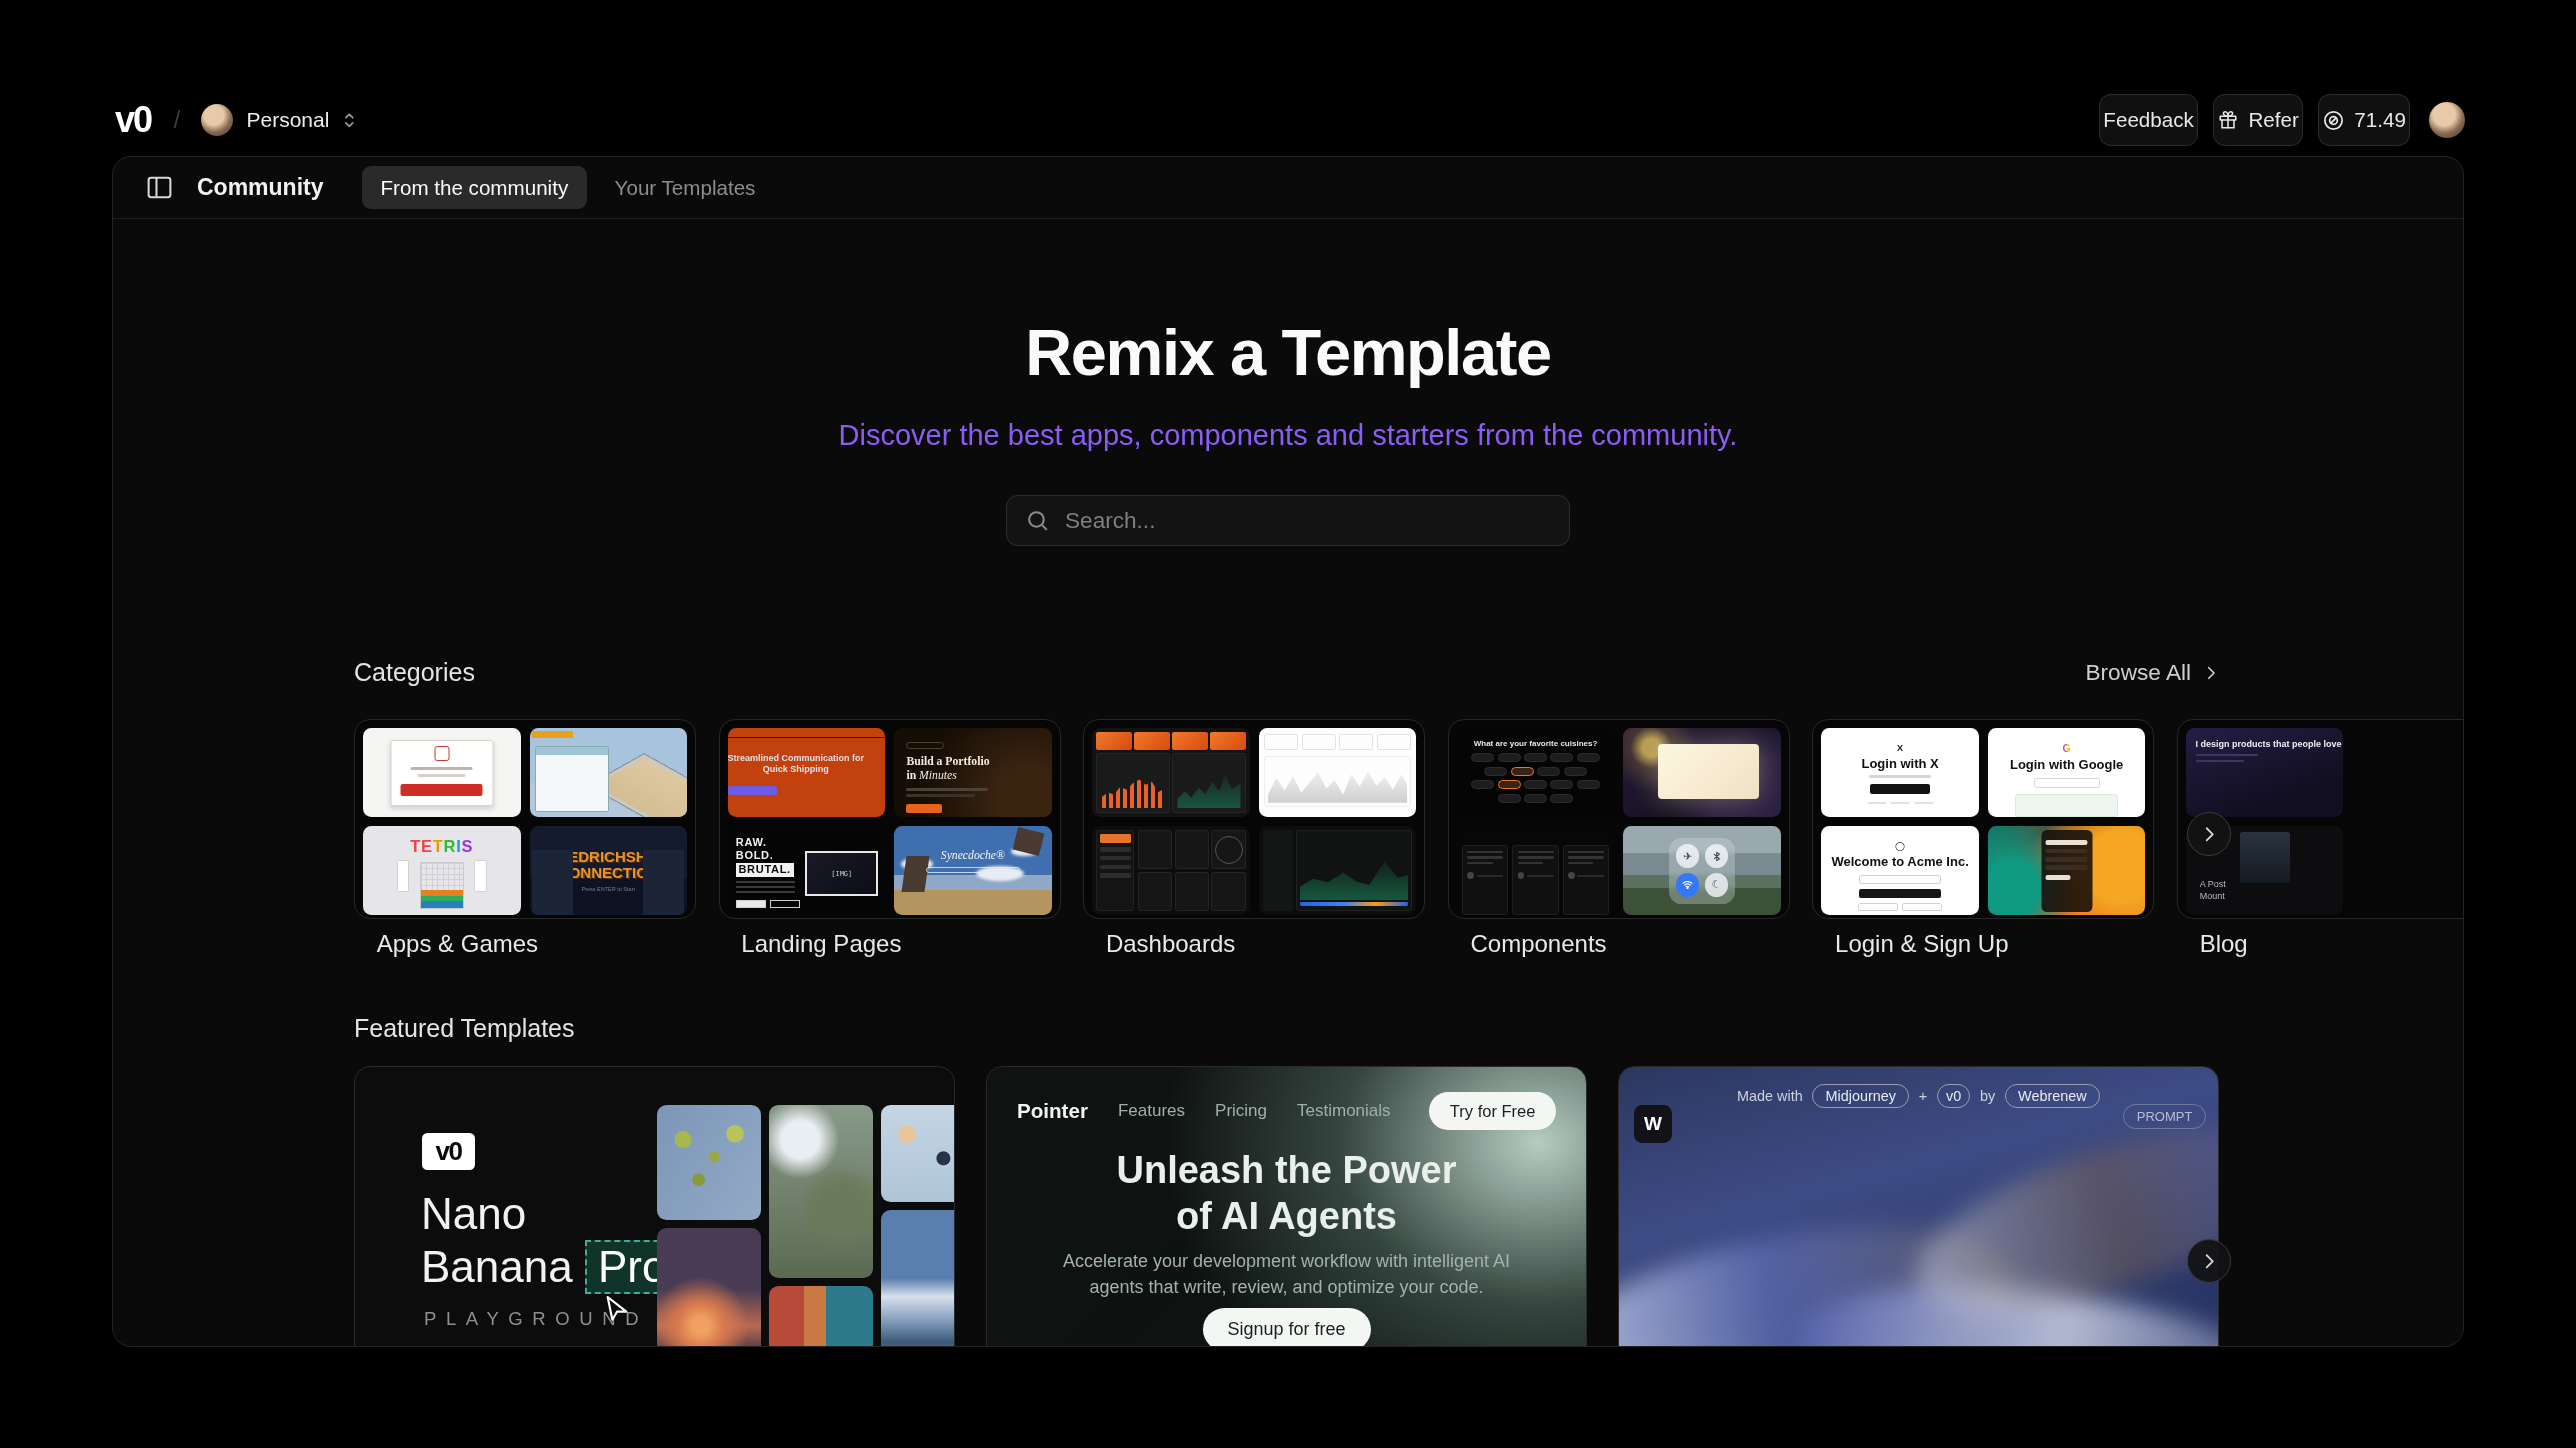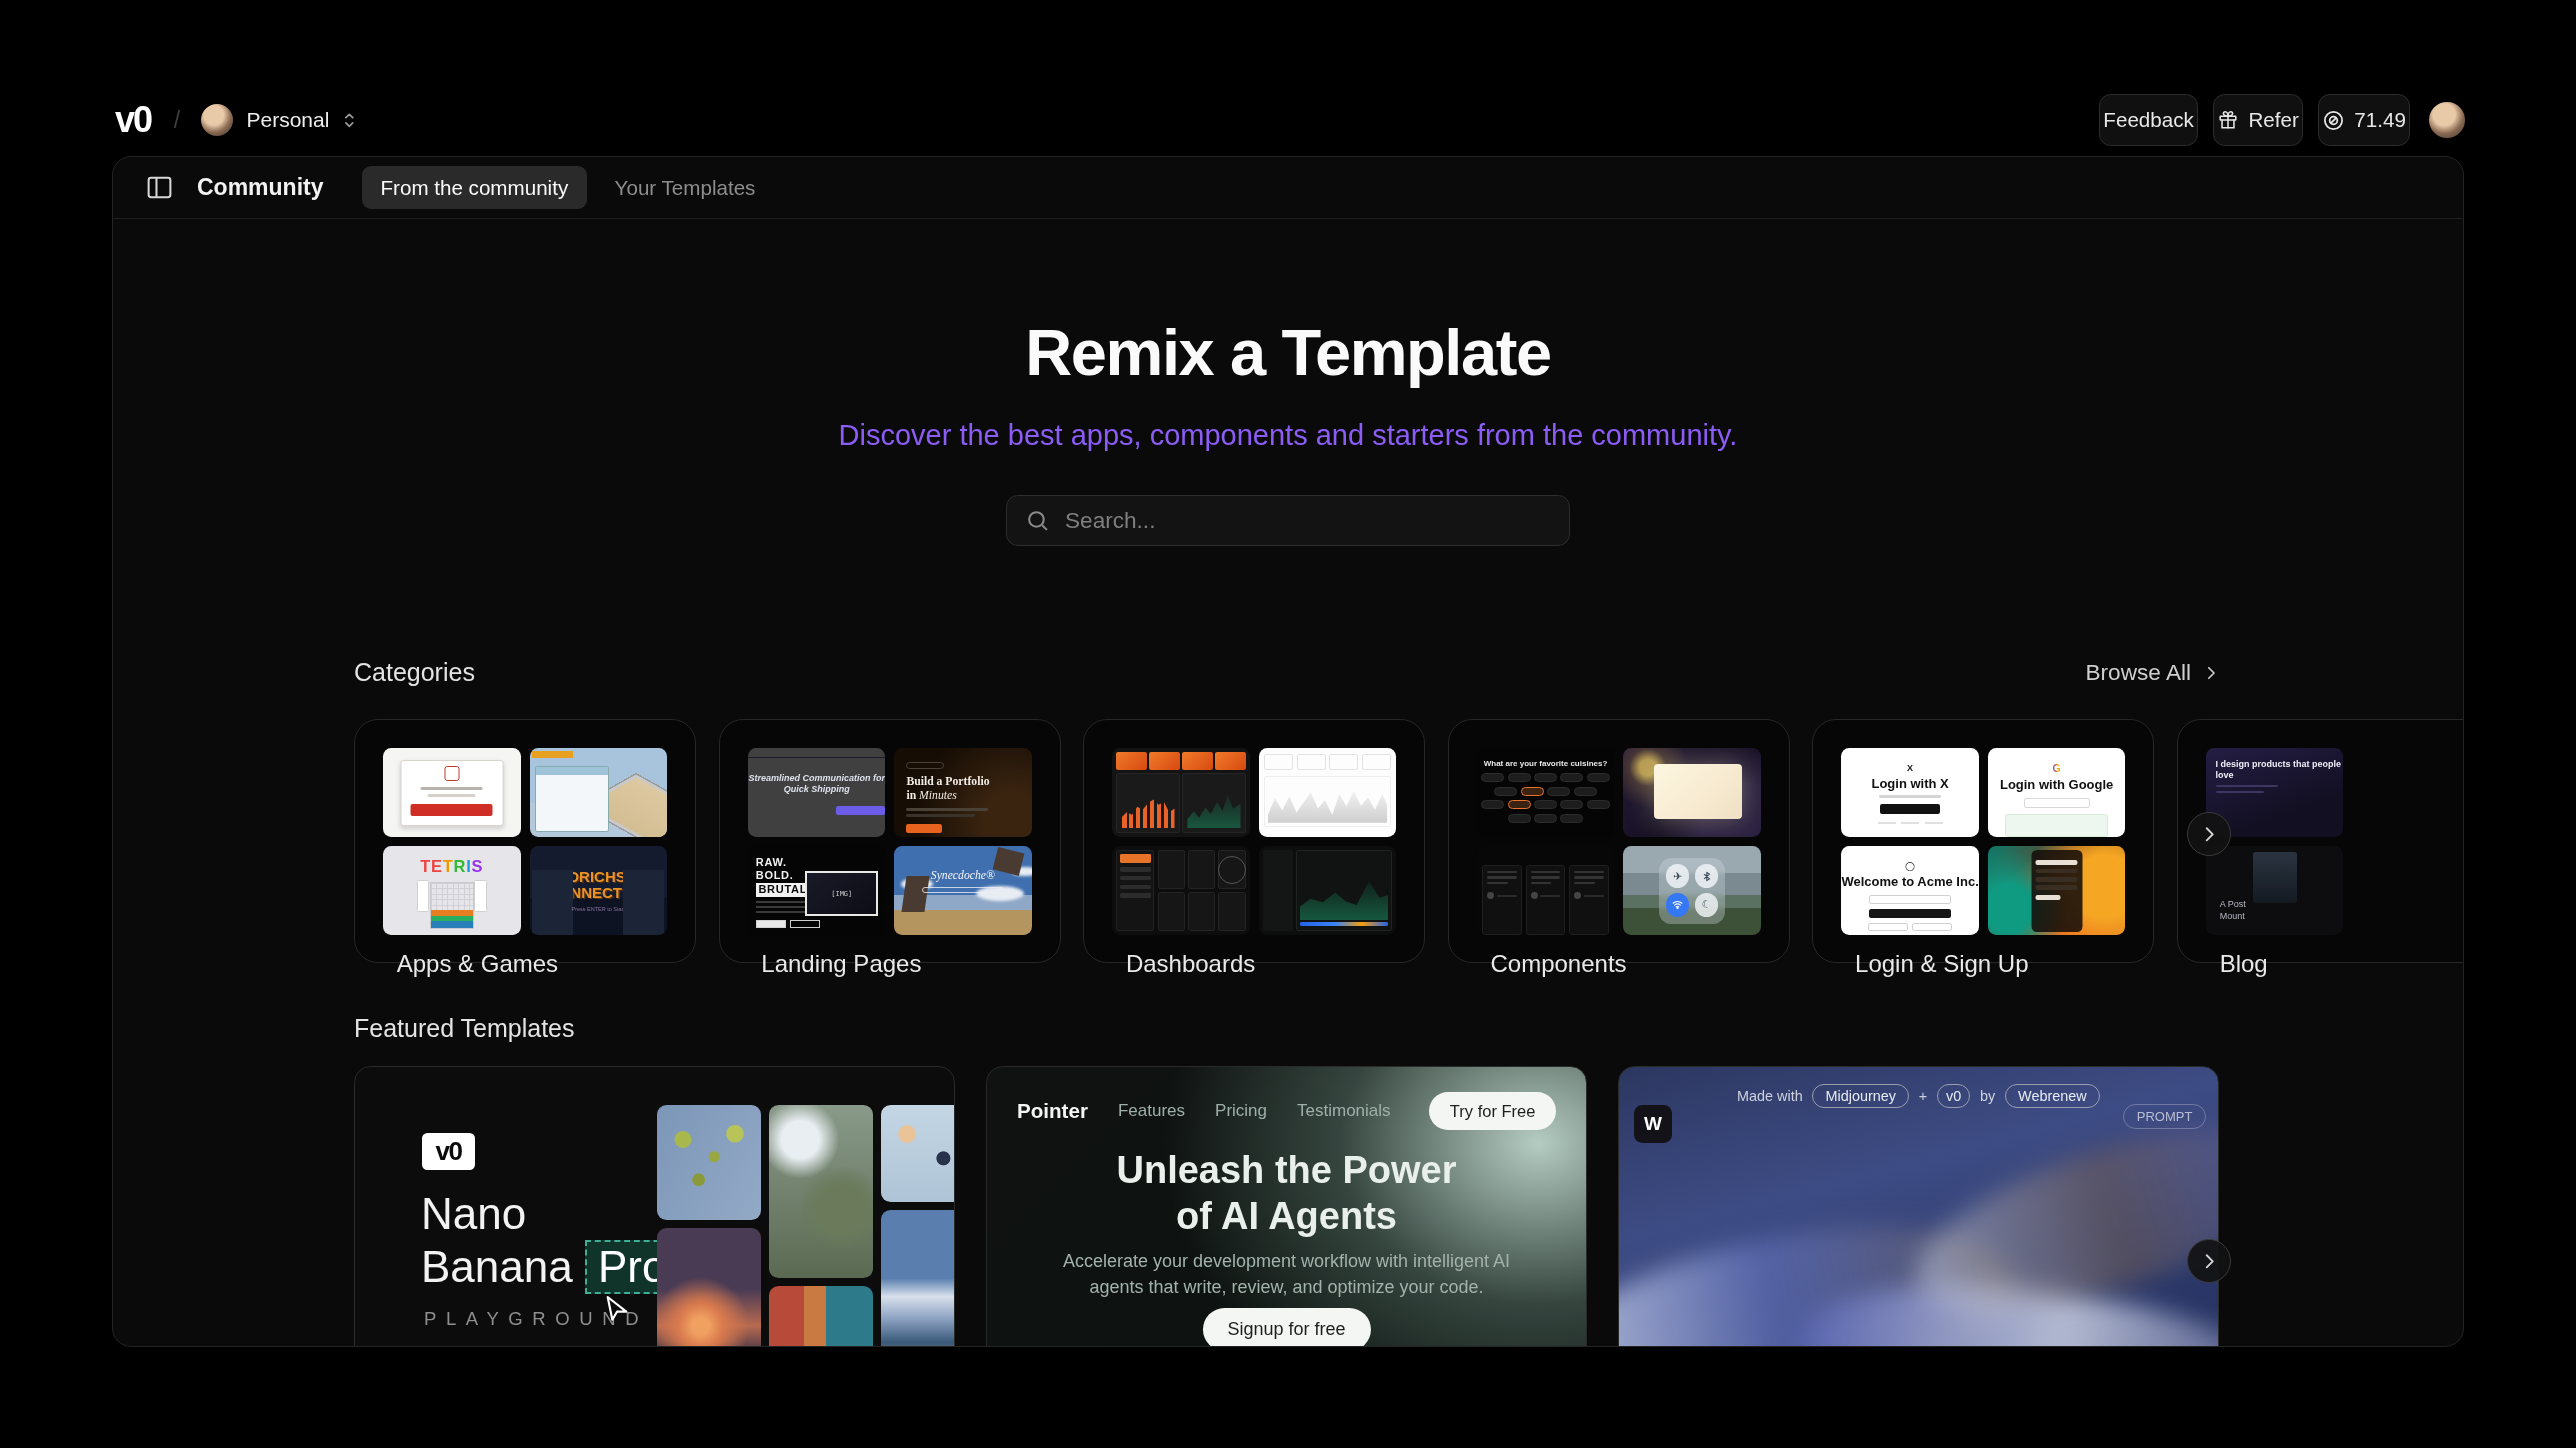--- a/index.html
+++ b/index.html
@@ -45,22 +45,22 @@
     font-size:22.6px; margin-left:15px; width:100%; font-family:inherit; }
   .searchbar input::placeholder { color:#7f7f7f; }
 
   
   .sec-head { display:flex; justify-content:space-between; align-items:center;
     margin-top:112px; padding:0 243px 0 241px; }
   .sec-title { font-size:25px; color:#e4e4e4; font-weight:400; }
   .browse { display:flex; align-items:center; gap:11px; font-size:22.6px; color:#cfcfcf; }
 
   .cat-row { position:relative; margin-top:32px; padding-left:241px; display:flex; gap:22.6px; height:244px; }
-  .cat-card { flex:none; width:342px; height:244px; background:#060606; border:0.7px solid #272727;
-    border-radius:24px; padding:28px; }
+  .cat-card { flex:none; width:342px; height:200px; background:#060606; border:0.7px solid #272727;
+    border-radius:16px; padding:8px; }
   .thumb-grid { display:grid; grid-template-columns:1fr 1fr; grid-template-rows:89px 89px; gap:9px; }
   .thumb { border-radius:8.2px; overflow:hidden; position:relative; }
   .cat-label { margin-top:15px; padding-left:13.7px; font-size:24px; color:#e9e9e9; }
 
   .next-btn { position:absolute; width:44px; height:44px; border-radius:50%;
     background:rgba(18,18,18,.92); border:0.7px solid #3a3a3a; display:flex;
     align-items:center; justify-content:center; color:#d5d5d5; z-index:5; }
   .cat-next { left:2074px; top:93px; }
   .feat-next { left:2074px; top:173px; }
 
@@ -105,21 +105,21 @@
 
   .t-pixel { background:linear-gradient(#141b2e 0 58%, #0d1322 58% 100%); display:flex;
     flex-direction:column; align-items:center; justify-content:center; }
   .pixel-word { font-size:15px; font-weight:800; letter-spacing:0px; color:#e8922a;
     text-shadow:1.4px 1.4px 0 #5a3208; font-stretch:condensed; line-height:1.05; }
   .pixel-sub { margin-top:5.5px; font-size:5.5px; color:#b9c; opacity:.7; }
   .t-pixel::before, .t-pixel::after { content:""; position:absolute; bottom:0; width:41px; height:65px;
     background:#1c2438; }
   .t-pixel::before { left:2.7px; } .t-pixel::after { right:2.7px; }
 
-  .t-saas { background:#404040; display:flex; flex-direction:column; align-items:flex-end;font-style:italic; }
+  .t-saas { background:#c2410c; display:flex; flex-direction:column; align-items:flex-start; }
   .saas-nav { width:100%; height:9.6px; border-bottom:0.7px solid #1c1c2a; }
   .saas-h { margin-top:15px; font-size:9px; font-weight:700; color:#dfe2ee; text-align:center; line-height:1.3; }
   .saas-btn { margin-top:9.6px; width:49px; height:9px; background:#6c5ce7; border-radius:2.1px; }
 
   .t-portfolio { background:radial-gradient(circle at 85% 80%, #3a2410 0 20%, #160d05 70%), #120b04;
     padding:13.7px 0 0 12.3px;font-family:Liberation Serif, serif; }
   .pf-badge { width:38px; height:6.9px; border:0.7px solid #4a4236; border-radius:4.1px; }
   .pf-h { margin-top:6.9px; font-size:11.7px; font-weight:800; color:#f2ede6; line-height:1.15; }
   .pf-h i { font-weight:400; }
   .pf-sub { margin-top:5.5px; width:82px; height:2.7px; background:#4a4236; border-radius:1.4px; }

